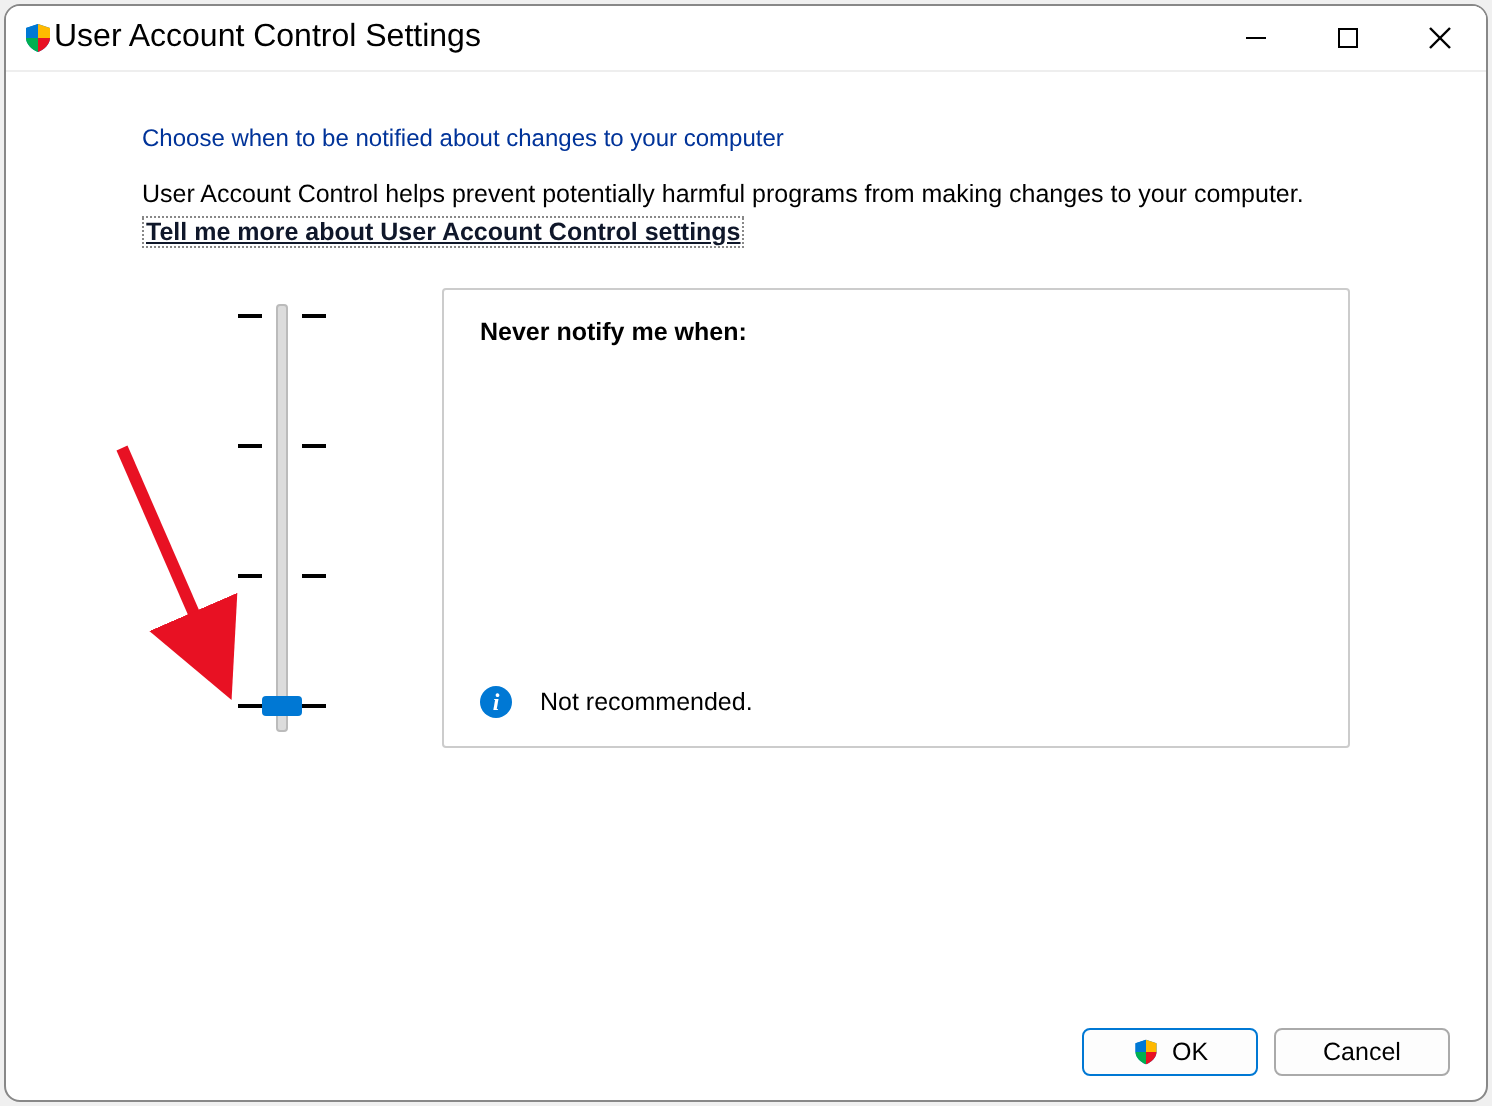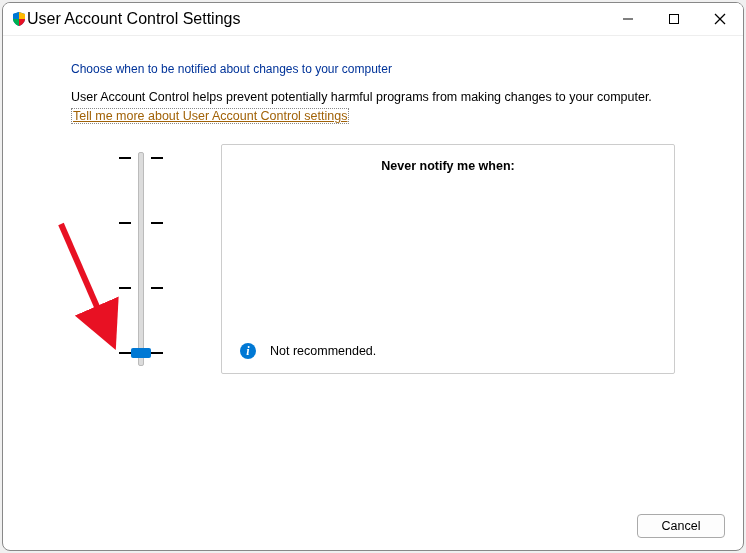--- a/index.html
+++ b/index.html
@@ -56,26 +56,27 @@
   .heading {
     color: #003399;
     font-size: 12px;
     font-weight: normal;
     margin: 0 0 14px 0;
   }
   .desc {
     margin: 0 0 4px 0;
   }
   .link {
-    color: #a16207;
+    color: #0f172a;
     text-decoration: underline;
     border: 1px dotted #888;
     display: inline-block;
     padding: 0 1px;
     cursor: pointer;
+    font-weight: bold;
   }
   .settings-row {
     display: flex;
     margin-top: 20px;
   }
   .slider-col {
     width: 140px;
     position: relative;
   }
   .top-label {
@@ -124,21 +125,20 @@
     border: 1px solid #ccc;
     border-radius: 2px;
     padding: 14px 18px;
     margin-left: 10px;
     height: 230px;
     box-sizing: border-box;
     position: relative;
   }
   .info-title {
     font-weight: bold;
-    text-align: center;
   }
   .info-list {
     margin: 0;
     padding-left: 22px;
   }
   .info-list li {
     margin-bottom: 8px;
     line-height: 1.35;
   }
   .reco {
@@ -270,17 +270,29 @@
         <div class="info-title">Never notify me when:</div>
         <div class="reco">
           <span class="i">i</span>
           <span>Not recommended.</span>
         </div>
       </div>
     </div>
   </div>
 
   <div class="footer">
+    <button class="btn primary">
+      <span style="margin-right:6px">
+        <svg class="shield-svg" width="14" height="14" viewBox="0 0 16 16">
+          <path d="M8 1 L14 3 V8 C14 11 11 14 8 15 C5 14 2 11 2 8 V3 Z" fill="#0078d4"></path>
+          <path d="M8 1 L14 3 V8 L8 8 Z" fill="#ffb900"></path>
+          <path d="M8 8 L14 8 C14 11 11 14 8 15 Z" fill="#e81123"></path>
+          <path d="M8 1 L2 3 V8 L8 8 Z" fill="#0078d4"></path>
+          <path d="M8 8 L2 8 C2 11 5 14 8 15 Z" fill="#00b050"></path>
+        </svg>
+      </span>
+      <span>OK</span>
+    </button>
     <button class="btn">
       <span>Cancel</span>
     </button>
   </div>
 </div>
 
 </body></html>

